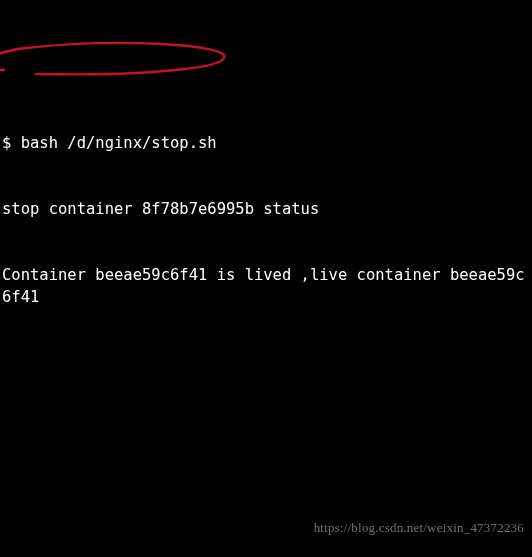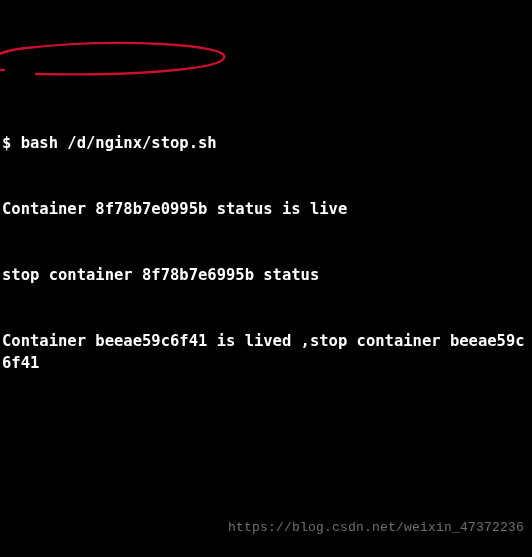--- a/index.html
+++ b/index.html
@@ -13,52 +13,51 @@
       height: 557px;
       overflow: hidden;
       position: relative;
       white-space: pre-wrap;
       word-break: break-all;
       padding: 0;
     }
     .terminal {
       padding: 0 2px;
     }
-    .line { display: block; font-weight: bold; }
+    .line { display: block; }
     .annot {
       position: absolute;
       pointer-events: none;
     }
     .annot-circle {
       left: -24px;
       top: -8px;
       width: 270px;
       height: 44px;
     }
     .annot-circle svg { width: 100%; height: 100%; }
     .watermark {
       position: absolute;
       right: 8px;
       bottom: 18px;
       color: rgba(200,200,200,0.55);
-      font-family: Liberation Mono, monospace;
+      font-family: Liberation Serif, serif;
       font-size: 13px;
       letter-spacing: 0.2px;
     }
   </style>
 </head>
 <body>
 
 
 
 <div class="terminal">
   <span class="line"><span>$ </span><span>bash /d/nginx/stop.sh</span></span>
-  <span class="line">Container 8f78b7e0995b status is live</span>
   <span class="line">stop container 8f78b7e6995b status</span>
-  <span class="line">Container beeae59c6f41 is lived ,stop container beeae59c6f41</span>
+  <span class="line">Container beeae59c6f41 is lived ,live container beeae59c6f41</span>
   
   
   
   
   
   
   
   
   
   

